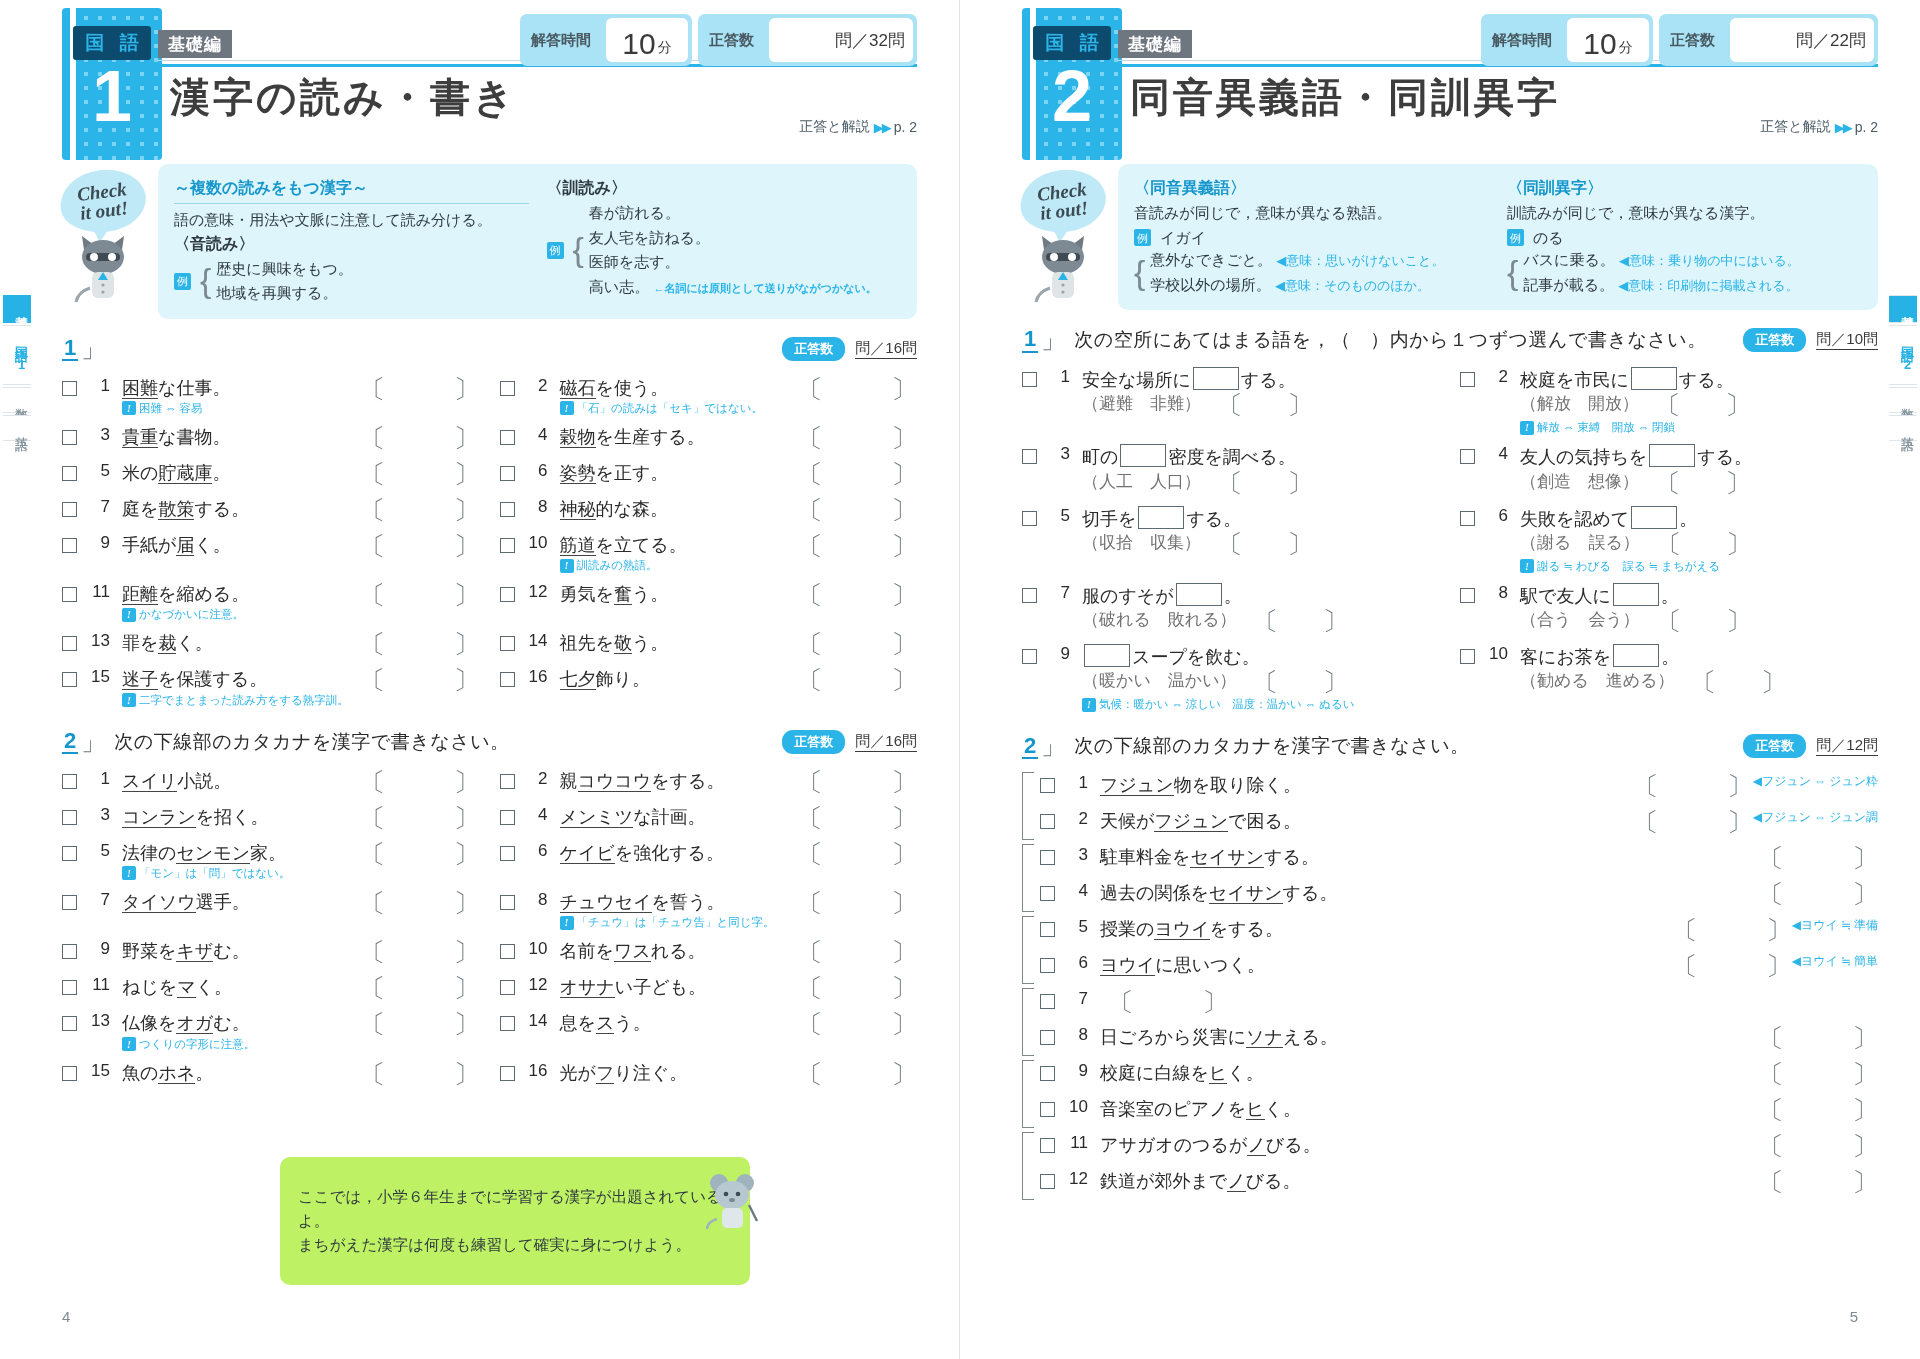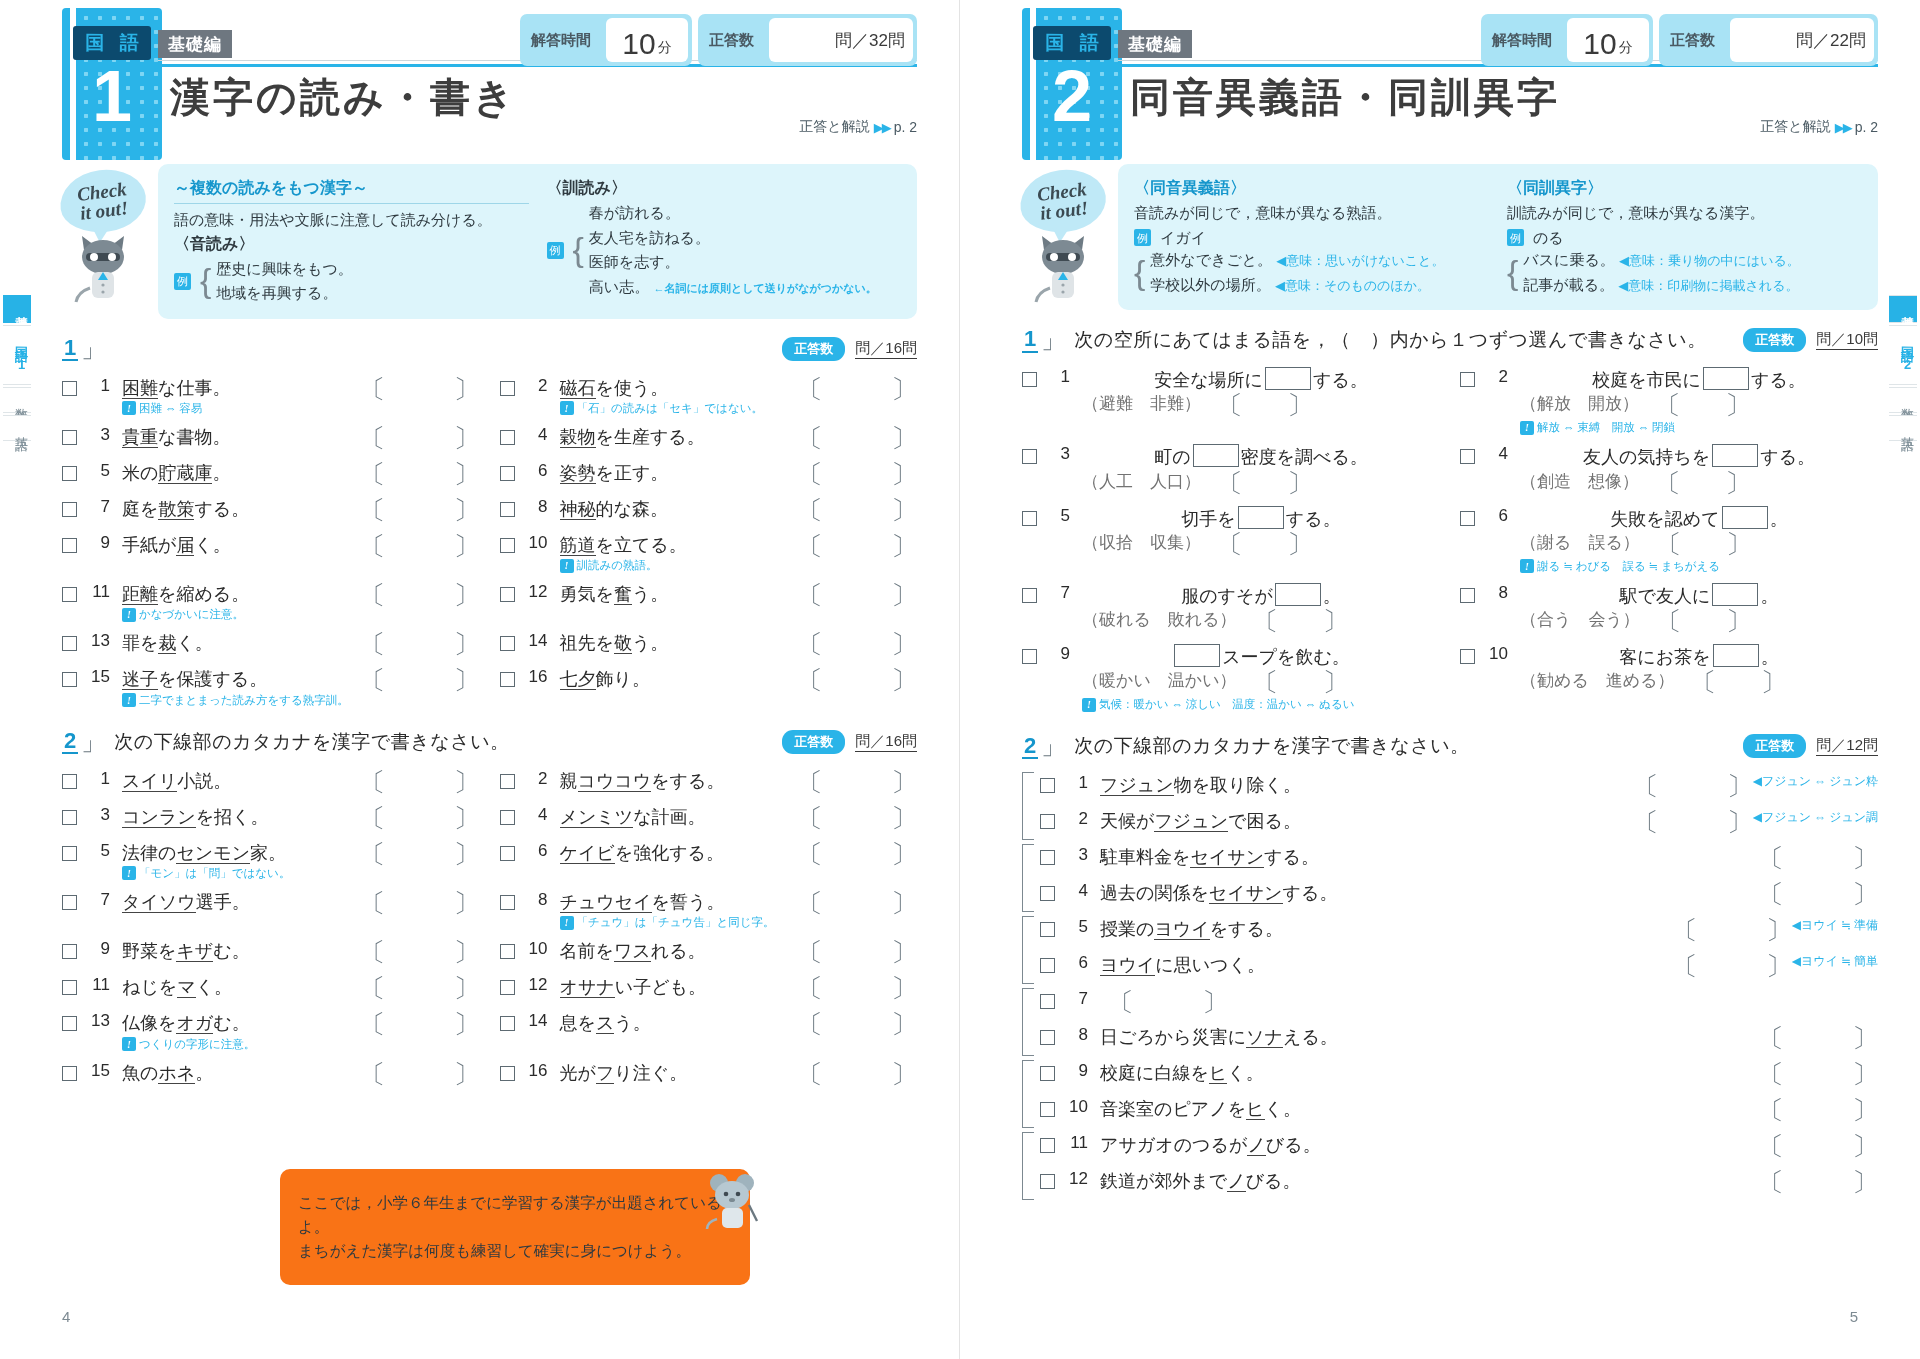--- a/index.html
+++ b/index.html
@@ -150,21 +150,21 @@
   .qrow{display:flex;align-items:flex-start;padding:5px 0 4px;}
   .qchk{
     width:13px;height:13px;border:1.4px solid #5d6a72;background:#fff;
     margin-top:5px;margin-right:7px;flex:none;
   }
   .qno{
     font-family:"Liberation Sans","DejaVu Sans",sans-serif;
     font-size:17px;color:#2b2b2b;width:26px;flex:none;text-align:right;margin-right:12px;
   }
   .qbody{flex:1;min-width:0;}
-  .qtext{font-size:18px;color:#2b2b2b;line-height:1.35;white-space:nowrap;text-align:center;}
+  .qtext{font-size:18px;color:#2b2b2b;line-height:1.35;white-space:nowrap;}
   .qtext u{text-decoration:none;border-bottom:1.5px solid #444;}
   .qhint{font-size:11.5px;color:#2ab4e8;margin-top:1px;display:flex;align-items:center;gap:3px;}
   .hint-icon{
     display:inline-flex;align-items:center;justify-content:center;
     width:14px;height:14px;background:#2ab4e8;color:#fff;border-radius:2px;
     font-size:10px;font-style:italic;font-weight:bold;flex:none;
   }
   .ansbr{display:flex;align-items:center;justify-content:space-between;
     width:120px;flex:none;margin-left:8px;color:#6b7880;font-size:26px;line-height:1;margin-top:1px;}
   .ansbr.narrow{width:96px;}
@@ -177,21 +177,21 @@
   .pairbr{
     width:11px;border:1.4px solid #7c8890;border-right:none;
     margin-right:6px;margin-top:4px;flex:none;align-self:stretch;
   }
   .pairgroup{display:flex;}
   .pairgroup .rows{flex:1;}
   .hintR{font-size:12px;color:#2ab4e8;white-space:nowrap;display:flex;align-items:center;gap:3px;}
 
   .bottom-note{
     position:absolute;left:280px;bottom:74px;width:470px;
-    background:#f97316;border-radius:10px;padding:22px 18px;
+    background:#bef264;border-radius:10px;padding:28px 18px;
     font-family:"Liberation Sans","DejaVu Sans",sans-serif;
     font-size:15.5px;color:#2f3a40;line-height:1.55;box-sizing:border-box;
   }
   .pagenum{
     position:absolute;bottom:34px;
     font-family:"Liberation Sans","DejaVu Sans",sans-serif;
     font-size:15px;color:#7d8a92;
   }
   .pagenum.l{left:62px;}
   .pagenum.r{right:62px;}

